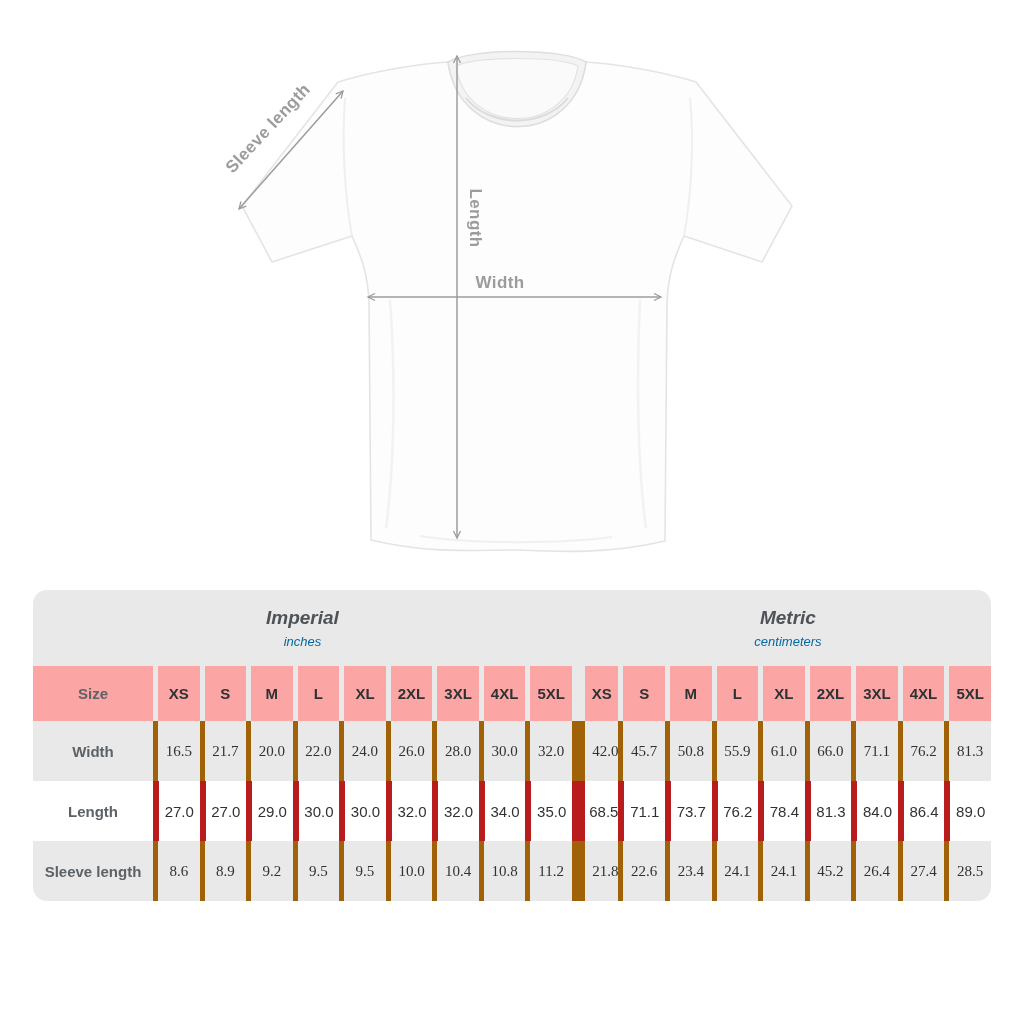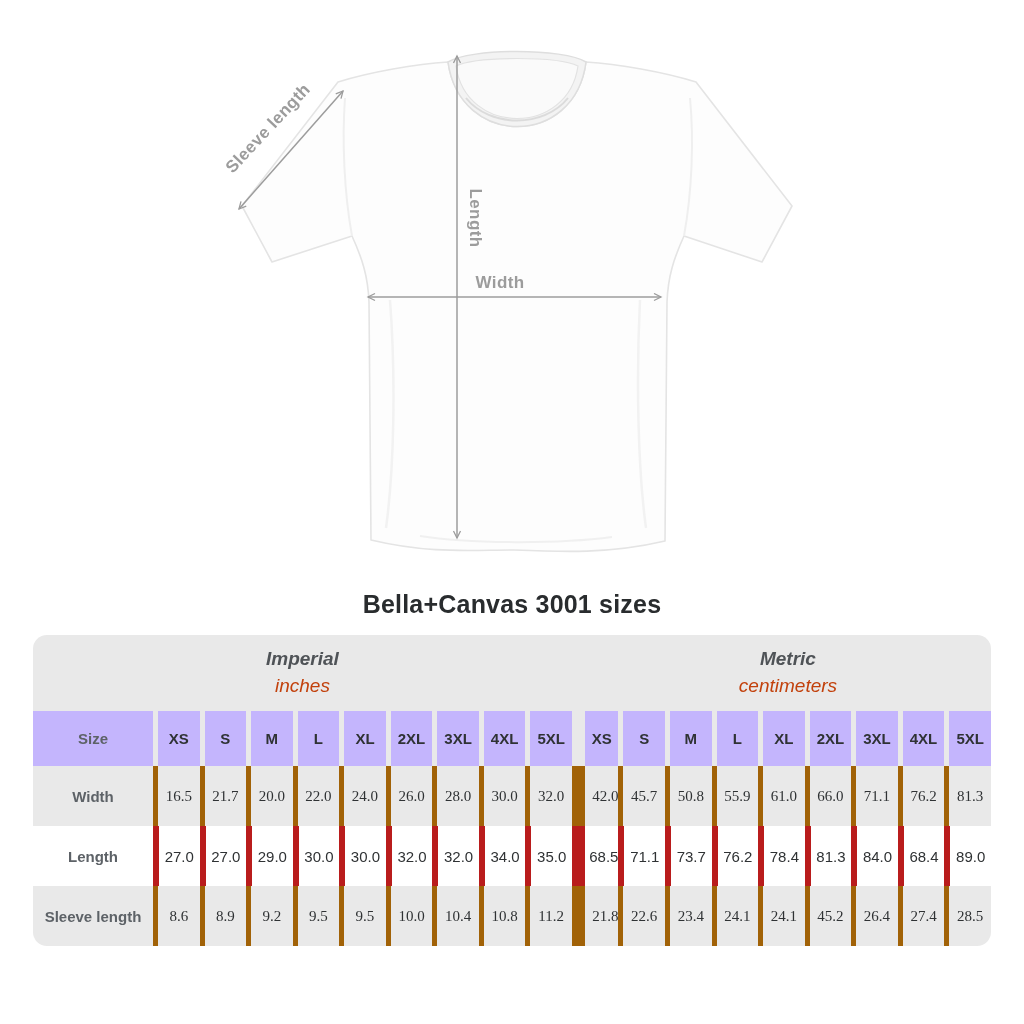--- a/index.html
+++ b/index.html
@@ -16,22 +16,22 @@
   .caption p{margin:9px 0 0;font-style:italic;font-size:15px;color:#737679;}
   
   .table-wrap{margin-top:16px;}
   table.size-chart{border-collapse:separate;border-spacing:0;table-layout:fixed;width:958px;margin:0 auto;}
   .size-chart col.c-label{width:120px;}
   .size-chart th,.size-chart td{box-sizing:border-box;text-align:center;vertical-align:middle;padding:0;}
   .band{background:#e9e9e9;height:76px;}
   .g-imperial{border-top-left-radius:14px;}
   .g-metric{border-top-right-radius:14px;border-left:13px solid #e9e9e9;}
   .gl{font-style:italic;font-weight:700;font-size:19px;line-height:1.2;color:#4f5357;}
-  .gu{font-style:italic;font-weight:400;font-size:19px;line-height:1.2;color:#c2410c;margin-top:4px;}
-  .size-row th,.size-row td{background:#c4b5fd;height:55px;}
+  .gu{font-style:italic;font-weight:400;font-size:13px;line-height:1.2;color:#0369a1;margin-top:4px;}
+  .size-row th,.size-row td{background:#fca5a5;height:55px;}
   .size-row td{border-left:5px solid #e9e9e9;font-weight:700;font-size:15px;color:#5d6267;}
   .size-row td.gap{border-left-width:13px;}
   .white-row th,.white-row td{background:#ffffff;height:60px;}
   .white-row td{border-left:6px solid #b91c1c;}
   .gray-row th,.gray-row td{background:#e9e9e9;height:60px;}
   .gray-row td{border-left:5px solid #a16207;font-family:Liberation Serif, serif;}
   .white-row td.gap,.gray-row td.gap{border-left-width:13px;text-align:right;}
   th.rowlabel{font-weight:700;font-size:15px;color:#5d6267;}
   .size-chart td{font-size:15px;color:#2f3234;}
   tbody tr:last-child th{border-bottom-left-radius:14px;}
@@ -78,21 +78,20 @@
     </g>
 
     <g>
       <line x1="368" y1="297" x2="661" y2="297" stroke="#9c9c9c" stroke-width="1.5" marker-start="url(#arr)" marker-end="url(#arr)"></line>
       <text class="ann-label" fill="#9c9c9c" text-anchor="middle" x="500" y="288">Width</text>
     </g>
   </svg>
 </div>
 
 <div class="caption">
-  <h1>Bella+Canvas 3001 sizes</h1>
 </div>
 
 <div class="table-wrap">
   <table class="size-chart">
     <colgroup>
       <col class="c-label">
       <col>
         <col>
         <col>
         <col>
@@ -177,21 +176,21 @@
           <td>32.0</td>
           <td>34.0</td>
           <td>35.0</td>
           <td class="gap">68.5</td>
           <td>71.1</td>
           <td>73.7</td>
           <td>76.2</td>
           <td>78.4</td>
           <td>81.3</td>
           <td>84.0</td>
-          <td>68.4</td>
+          <td>86.4</td>
           <td>89.0</td>
         </tr>
         <tr class="gray-row">
           <th class="rowlabel">Sleeve length</th>
           <td>8.6</td>
           <td>8.9</td>
           <td>9.2</td>
           <td>9.5</td>
           <td>9.5</td>
           <td>10.0</td>

